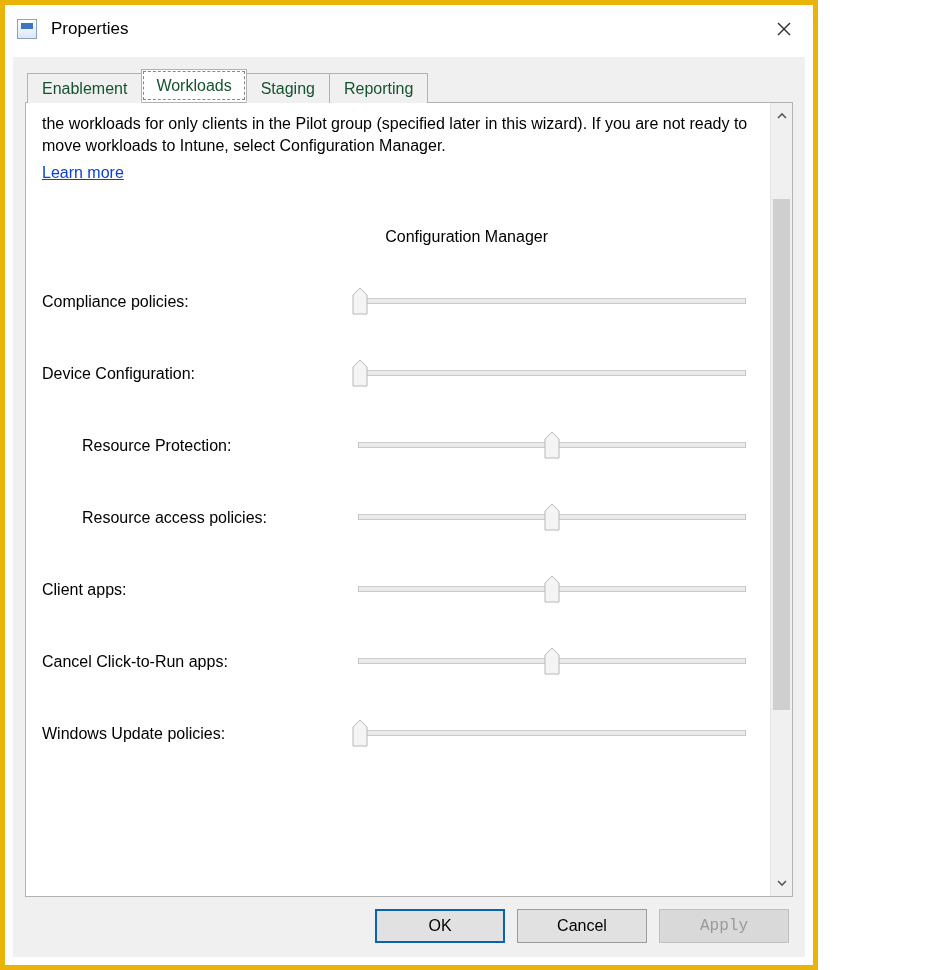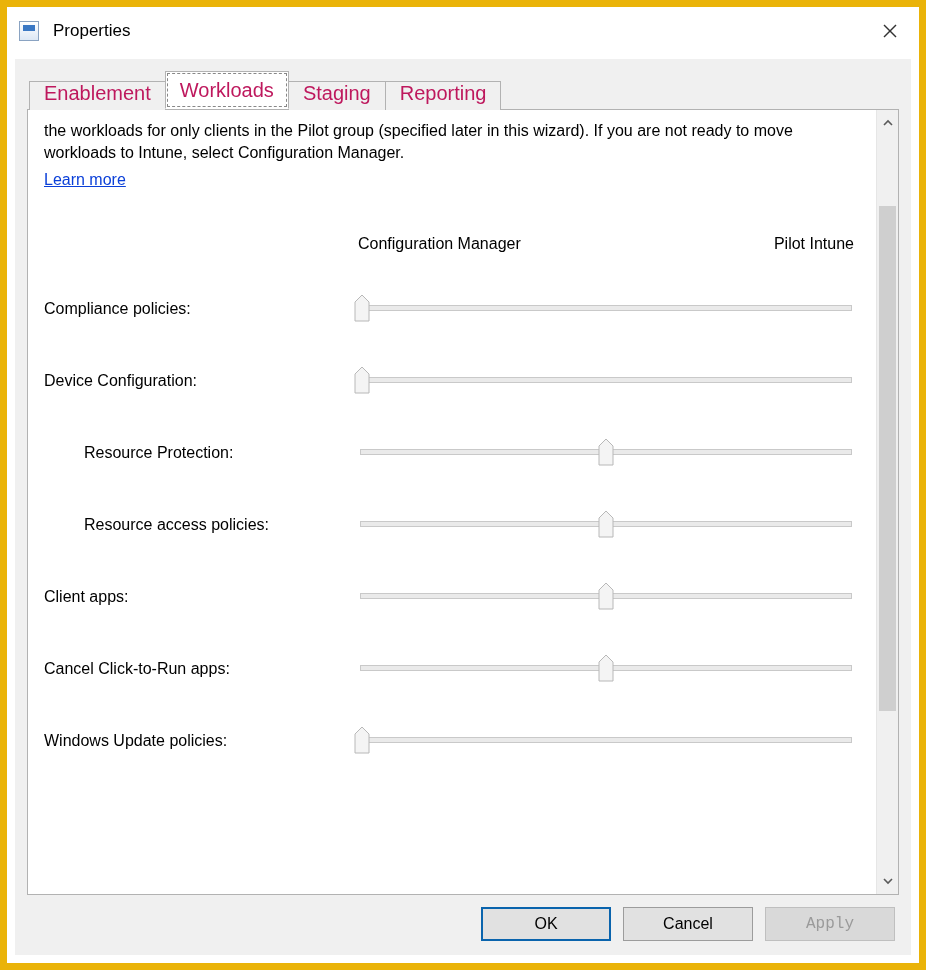--- a/index.html
+++ b/index.html
@@ -7,22 +7,22 @@
   body {
     font-family: "Segoe UI", Tahoma, sans-serif;
     font-size: 15px;
     color: #000;
     background: #fff;
     width: 926px;
     height: 970px;
     overflow: hidden;
   }
   .outer {
-    border: 7px solid #eab308;
-    width: 926px;
+    border: 5px solid #eab308;
+    width: 818px;
     height: 970px;
     padding: 8px;
     background: #fff;
     display: flex;
     flex-direction: column;
   }
   
   .titlebar {
     display: flex;
     align-items: center;
@@ -68,23 +68,23 @@
     display:flex;
     align-items:flex-end;
     padding-left: 2px;
     position:relative;
     z-index:2;
   }
   .tab {
     border: 1px solid #b2b2b2;
     border-bottom: none;
     background:#f0f0f0;
-    padding: 0 14px 5px 14px;
-    font-size:20px;
-    color:#be185d;
+    padding: 6px 14px 5px 14px;
+    font-size:16px;
+    color:#14532d;
     position:relative;
     top:1px;
     margin-right:-1px;
   }
   .tab.active {
     background:#fff;
     outline: 1px dashed #888;
     outline-offset:-3px;
     z-index:3;
     border-bottom:1px solid #fff;
@@ -249,21 +249,20 @@
     <div class="panel-wrap">
       <div class="panel">
 
         <div class="desc">the workloads for only clients in the Pilot group (specified later in this wizard). If you are not ready to move workloads to Intune, select Configuration Manager.</div>
         <a href="#" class="learn">Learn more</a>
 
         <div class="grid">
           <div></div>
           <div class="headers">
             <span>Configuration Manager</span>
-            <span>Pilot Intune</span>
           </div>
 
           <div class="rowlabel">Compliance policies:</div>
           <div class="slider pos-0">
             <div class="track"></div>
             <div class="thumb">
               <svg width="16" height="28" viewBox="0 0 16 28">
                   <polygon points="1,8 8,1 15,8 15,27 1,27" fill="#f4f4f4" stroke="#b8b8b8" stroke-width="1"></polygon>
                 </svg>
             </div>

